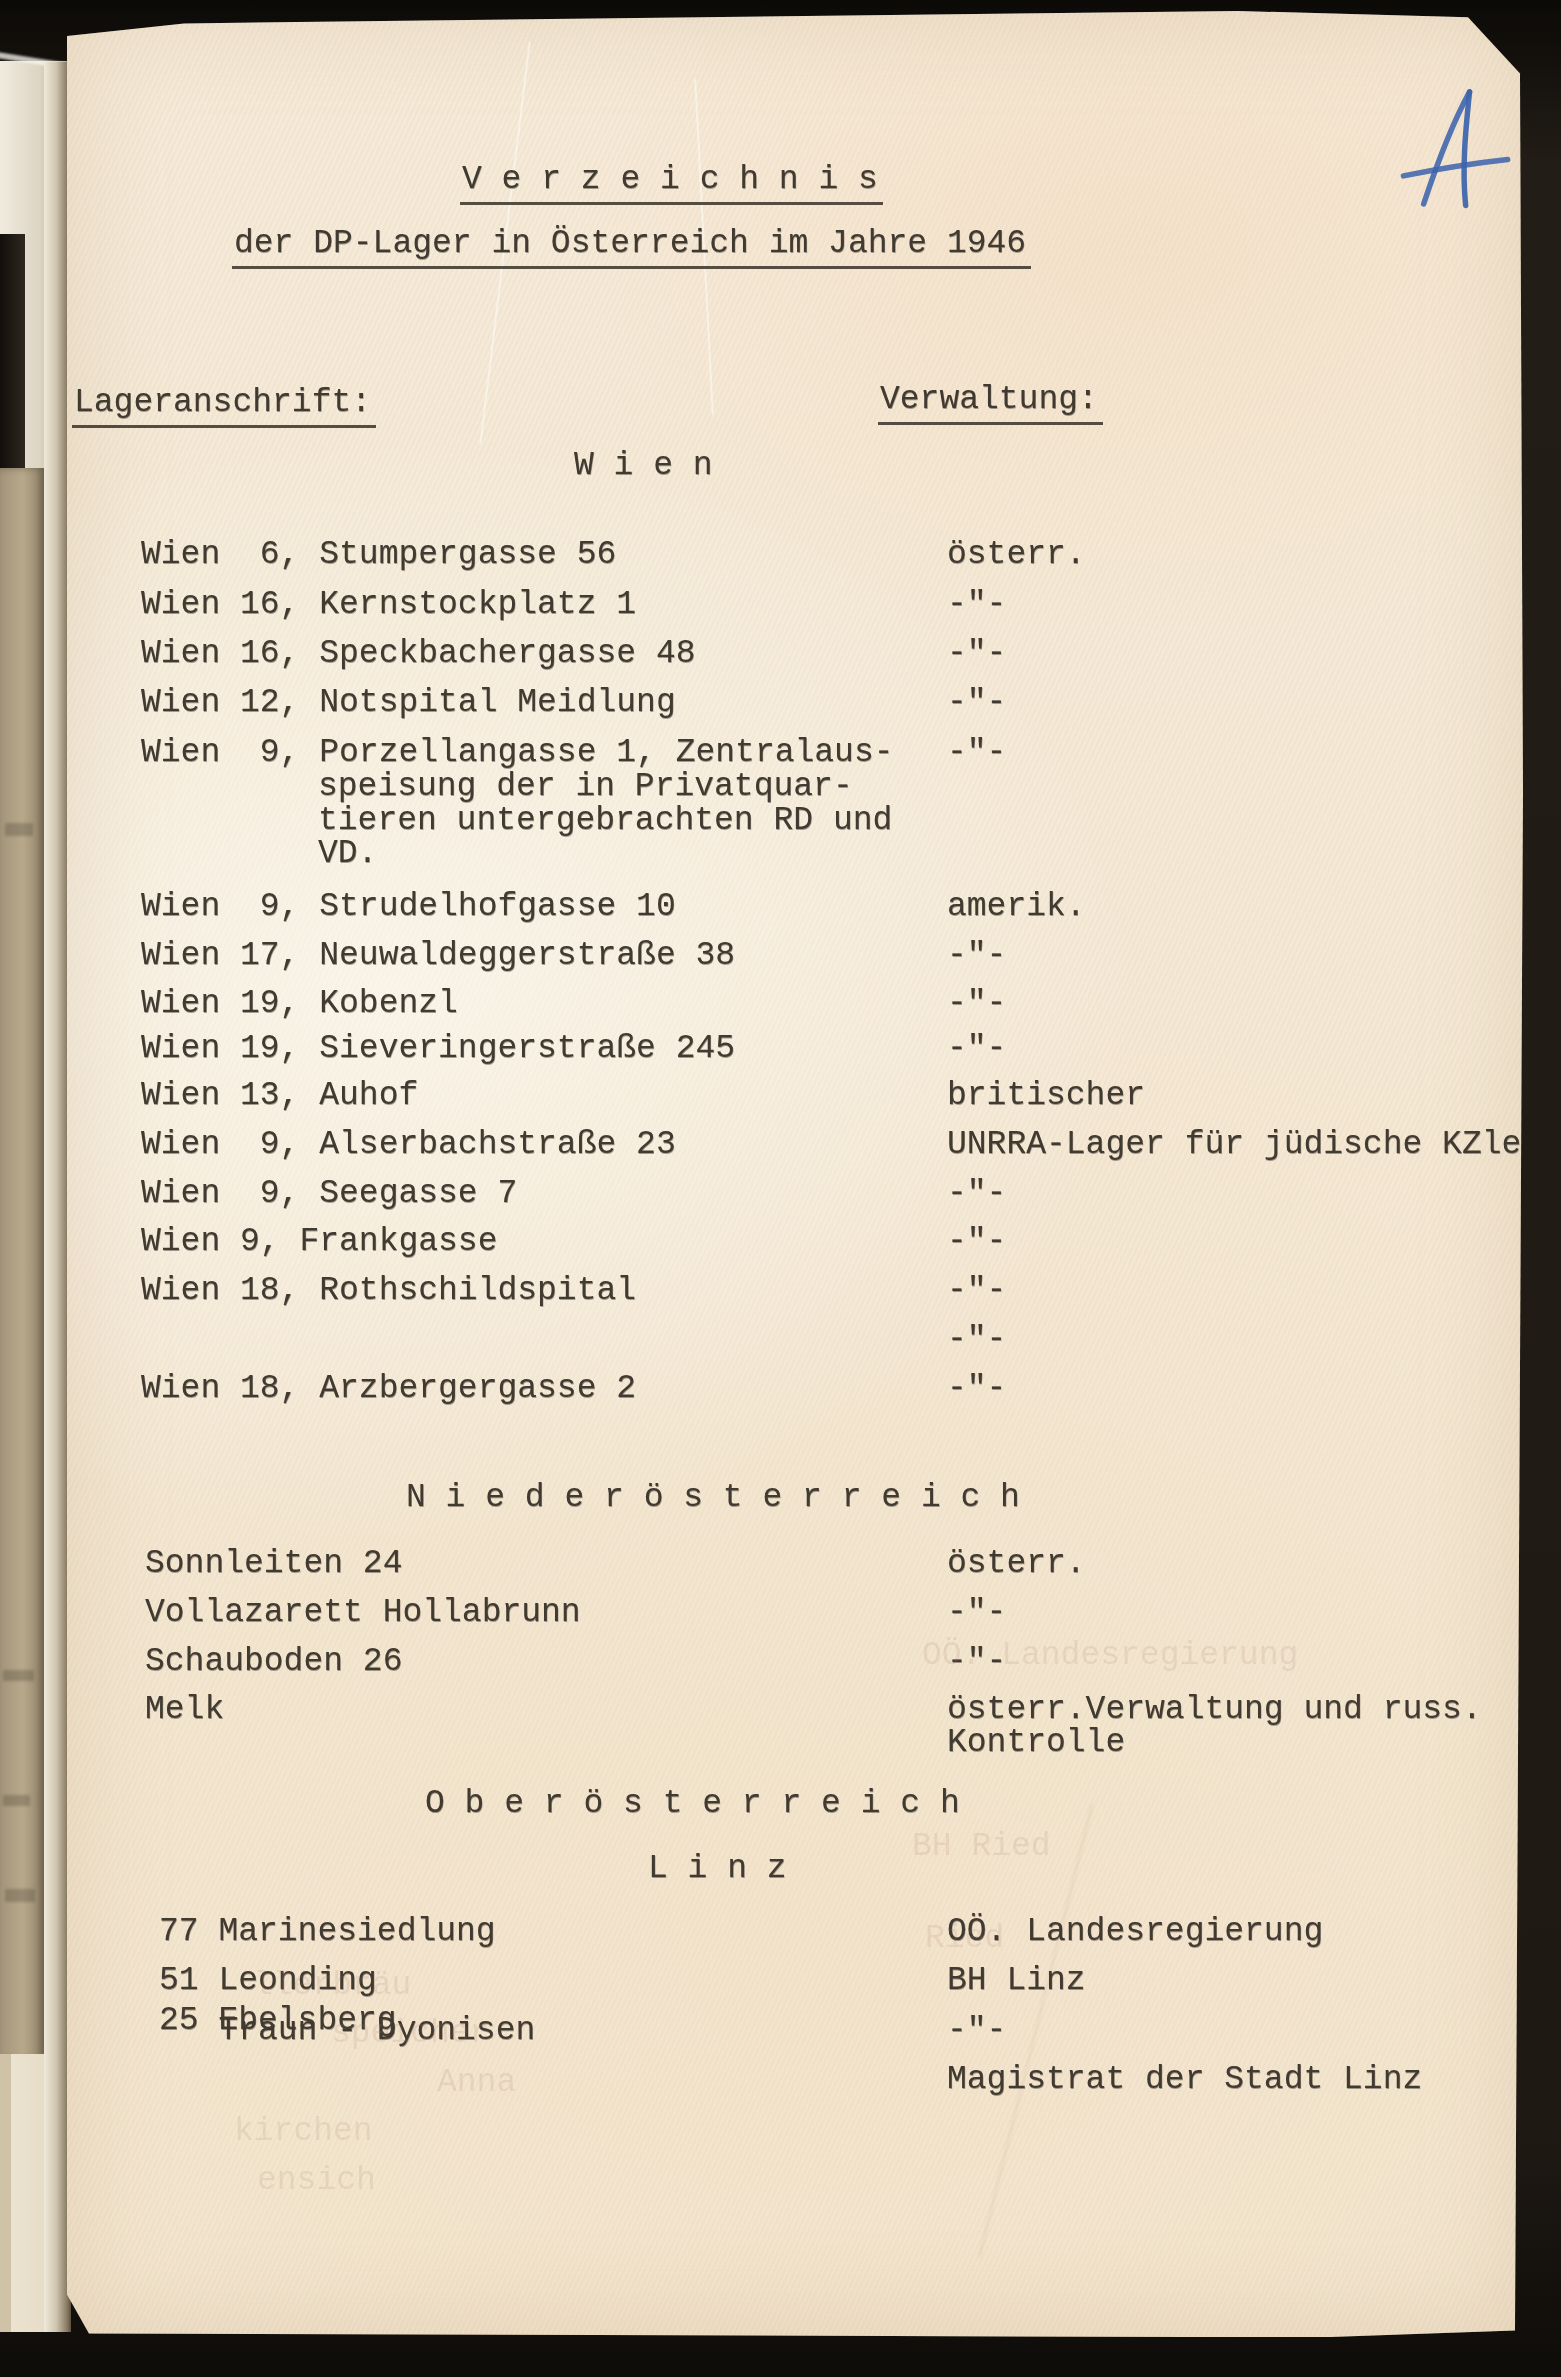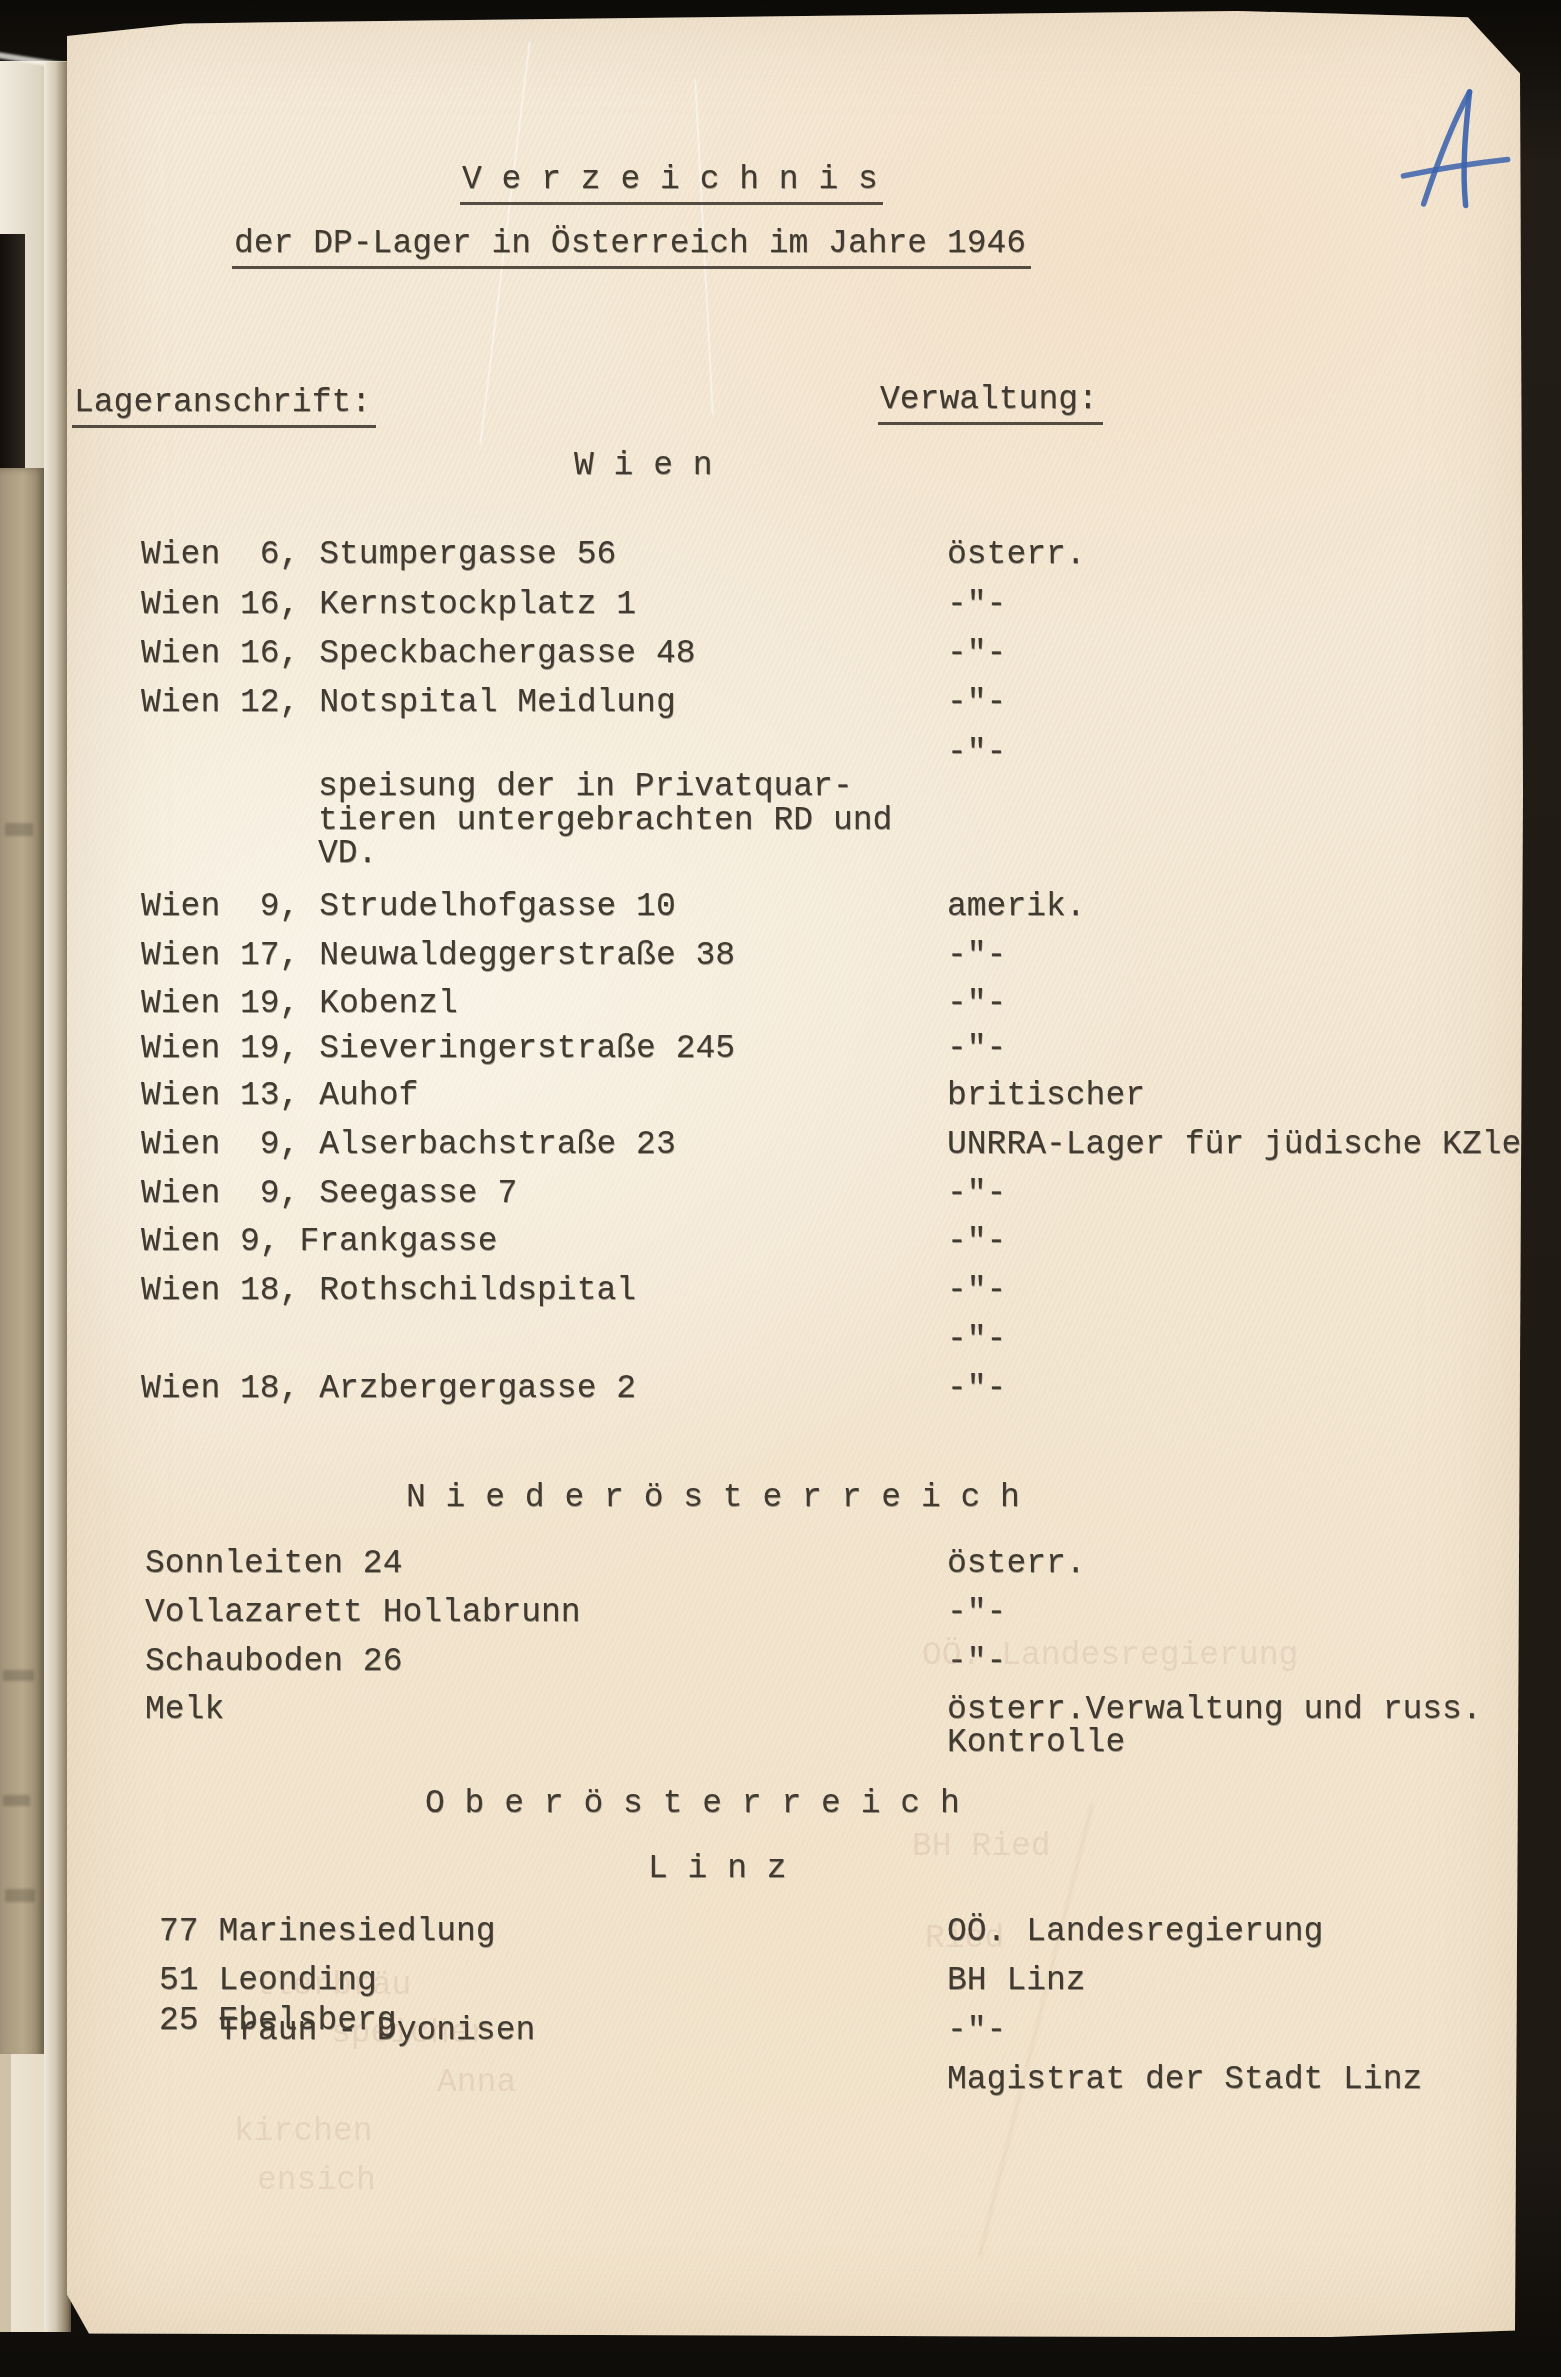--- a/index.html
+++ b/index.html
@@ -99,20 +99,21 @@
 
     <div class="t" style="top:578px;">Wien 16, Kernstockplatz 1</div>
     <div class="t adm" style="top:578px;">-"-</div>
 
     <div class="t" style="top:627px;">Wien 16, Speckbachergasse 48</div>
     <div class="t adm" style="top:627px;">-"-</div>
 
     <div class="t" style="top:676px;text-align:right;">Wien 12, Notspital Meidlung</div>
     <div class="t adm" style="top:676px;">-"-</div>
 
+    <div class="t" style="top:726px;">Wien  9, Porzellangasse 1, Zentralaus-</div>
     <div class="t adm" style="top:726px;">-"-</div>
     <div class="t" style="left:251px;top:760px;">speisung der in Privatquar-</div>
     <div class="t" style="left:251px;top:794px;">tieren untergebrachten RD und</div>
     <div class="t" style="left:251px;top:827px;">VD.</div>
 
     <div class="t" style="top:880px;">Wien  9, Strudelhofgasse 10</div>
     <div class="t adm" style="top:880px;">amerik.</div>
 
     <div class="t" style="top:929px;">Wien 17, Neuwaldeggerstraße 38</div>
     <div class="t adm" style="top:929px;">-"-</div>

